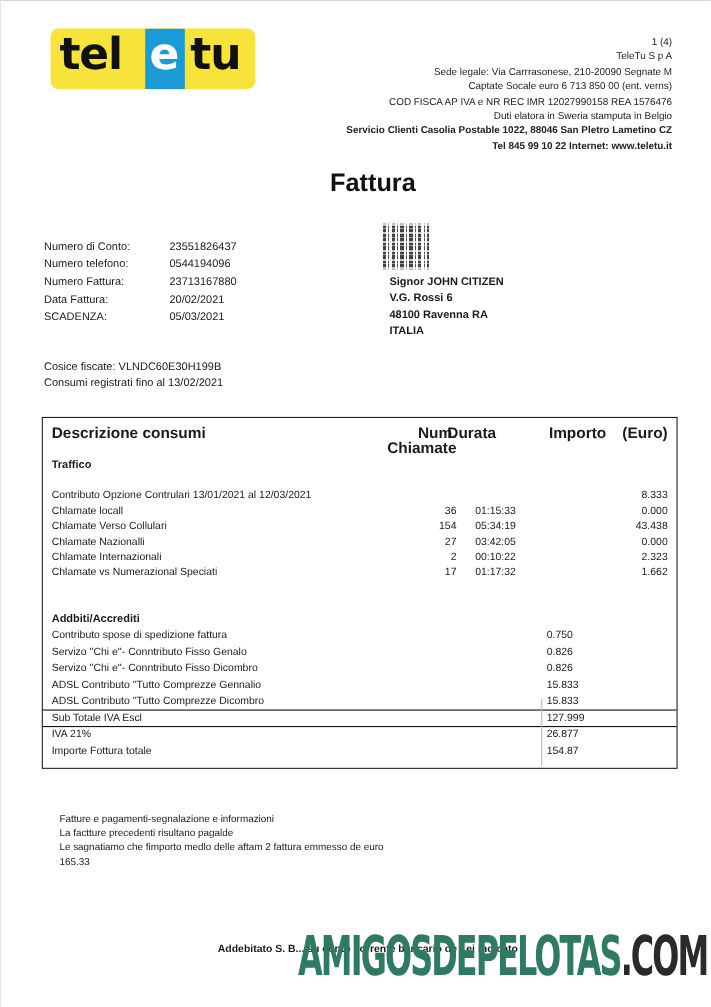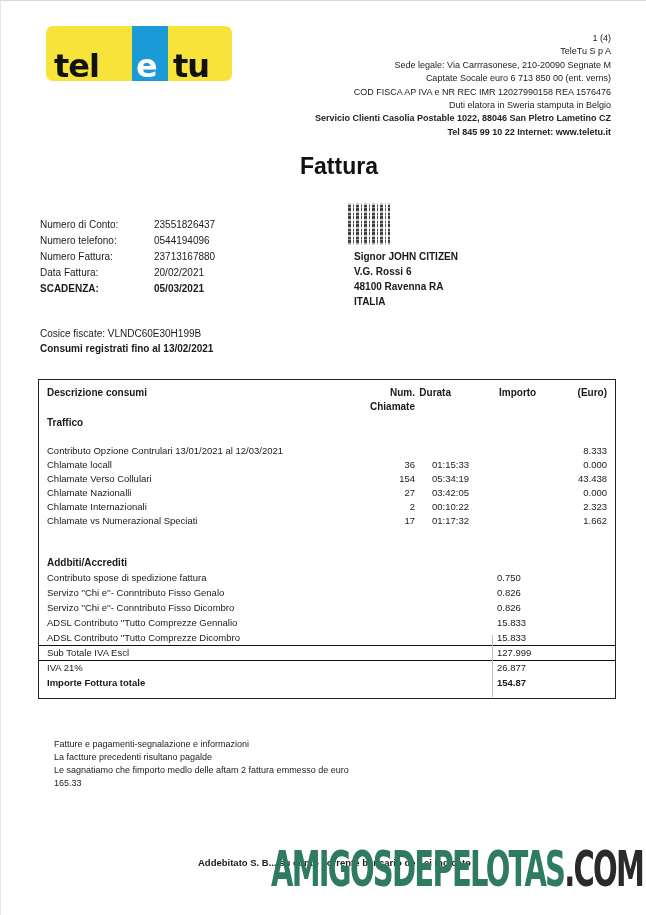--- a/index.html
+++ b/index.html
@@ -15,21 +15,21 @@
   }
 
   
   .logo {
     position: absolute; left: 45px; top: 25px; width: 186px; height: 55px;
     background: #f7e33a; border-radius: 7px; overflow: hidden;
   }
   .logo .seg {
     position: absolute; top: 0; height: 55px; line-height: 55px;
     font-family: "DejaVu Sans", sans-serif; font-weight: bold;
-    font-size: 32px; color: #111; letter-spacing: -1px; margin-top: 16px;
+    font-size: 40px; color: #111; letter-spacing: -1px;
   }
   .logo .tel { left: 8px; top: -3px; }
   .logo .ebox { position: absolute; left: 86px; top: 0; width: 36px; height: 55px; background: #1a9ad6; }
   .logo .e { left: 90px; top: -3px; color: #ffffff; }
   .logo .tu { left: 127px; top: -3px; }
 
   
   .company {
     position: absolute; right: 35px; top: 31px; text-align: right;
     font-size: 9px; line-height: 13.4px; color: #222;
@@ -38,21 +38,21 @@
 
   .title {
     position: absolute; left: 0; width: 646px; top: 152px; text-align: center;
     font-size: 23px; font-weight: bold; color: #111;
     padding-left: 30px;
   }
 
   .kv { position: absolute; font-size: 10px; line-height: 15px; }
   .kv .k { position: absolute; left: 0; white-space: nowrap; }
   .kv .v { position: absolute; left: 114px; white-space: nowrap; }
-  .bold { font-weight: bold; }
+  .bold { font-weight: normal; }
 
   .qr {
     position: absolute; left: 347px; top: 202px; width: 42px; height: 42px;
     background:
       repeating-linear-gradient(90deg, #222 0 3px, #fff 3px 5px, #333 5px 6px, #fff 6px 8px),
       #fff;
     opacity: .85;
   }
   .qr::after {
     content: ""; position: absolute; inset: 0;
@@ -67,21 +67,21 @@
     position: absolute; left: 37px; top: 378px; width: 578px; height: 320px;
     border: 1.5px solid #222;
   }
   .row { position: absolute; left: 8px; right: 8px; height: 14px; font-size: 9.5px; line-height: 14px; }
   .row .c { position: absolute; white-space: nowrap; }
   .c-desc { left: 0; }
   .c-num { right: 192px; text-align: right; }
   .c-dur { right: 138px; text-align: right; width: 60px; }
   .c-imp { left: 450px; }
   .c-eur { right: 0; text-align: right; }
-  .hdr { font-weight: bold; font-size: 10px; }
+  .hdr { font-weight: bold; font-size: 14px; }
   .sect { font-weight: bold; font-size: 10px; }
 
   .hline { position: absolute; left: 0; right: 0; height: 1px; background: #111; }
   .vline { position: absolute; left: 453px; width: 1px; background: #bbb; }
 
   .notes { position: absolute; left: 53px; top: 737px; font-size: 9px; line-height: 13px; color: #222; }
   .footer { position: absolute; left: 197px; top: 856px; font-size: 9.5px; font-weight: bold; white-space: nowrap; }
 
   .wm {
     position: absolute; left: 270px; top: 838px; height: 60px;

